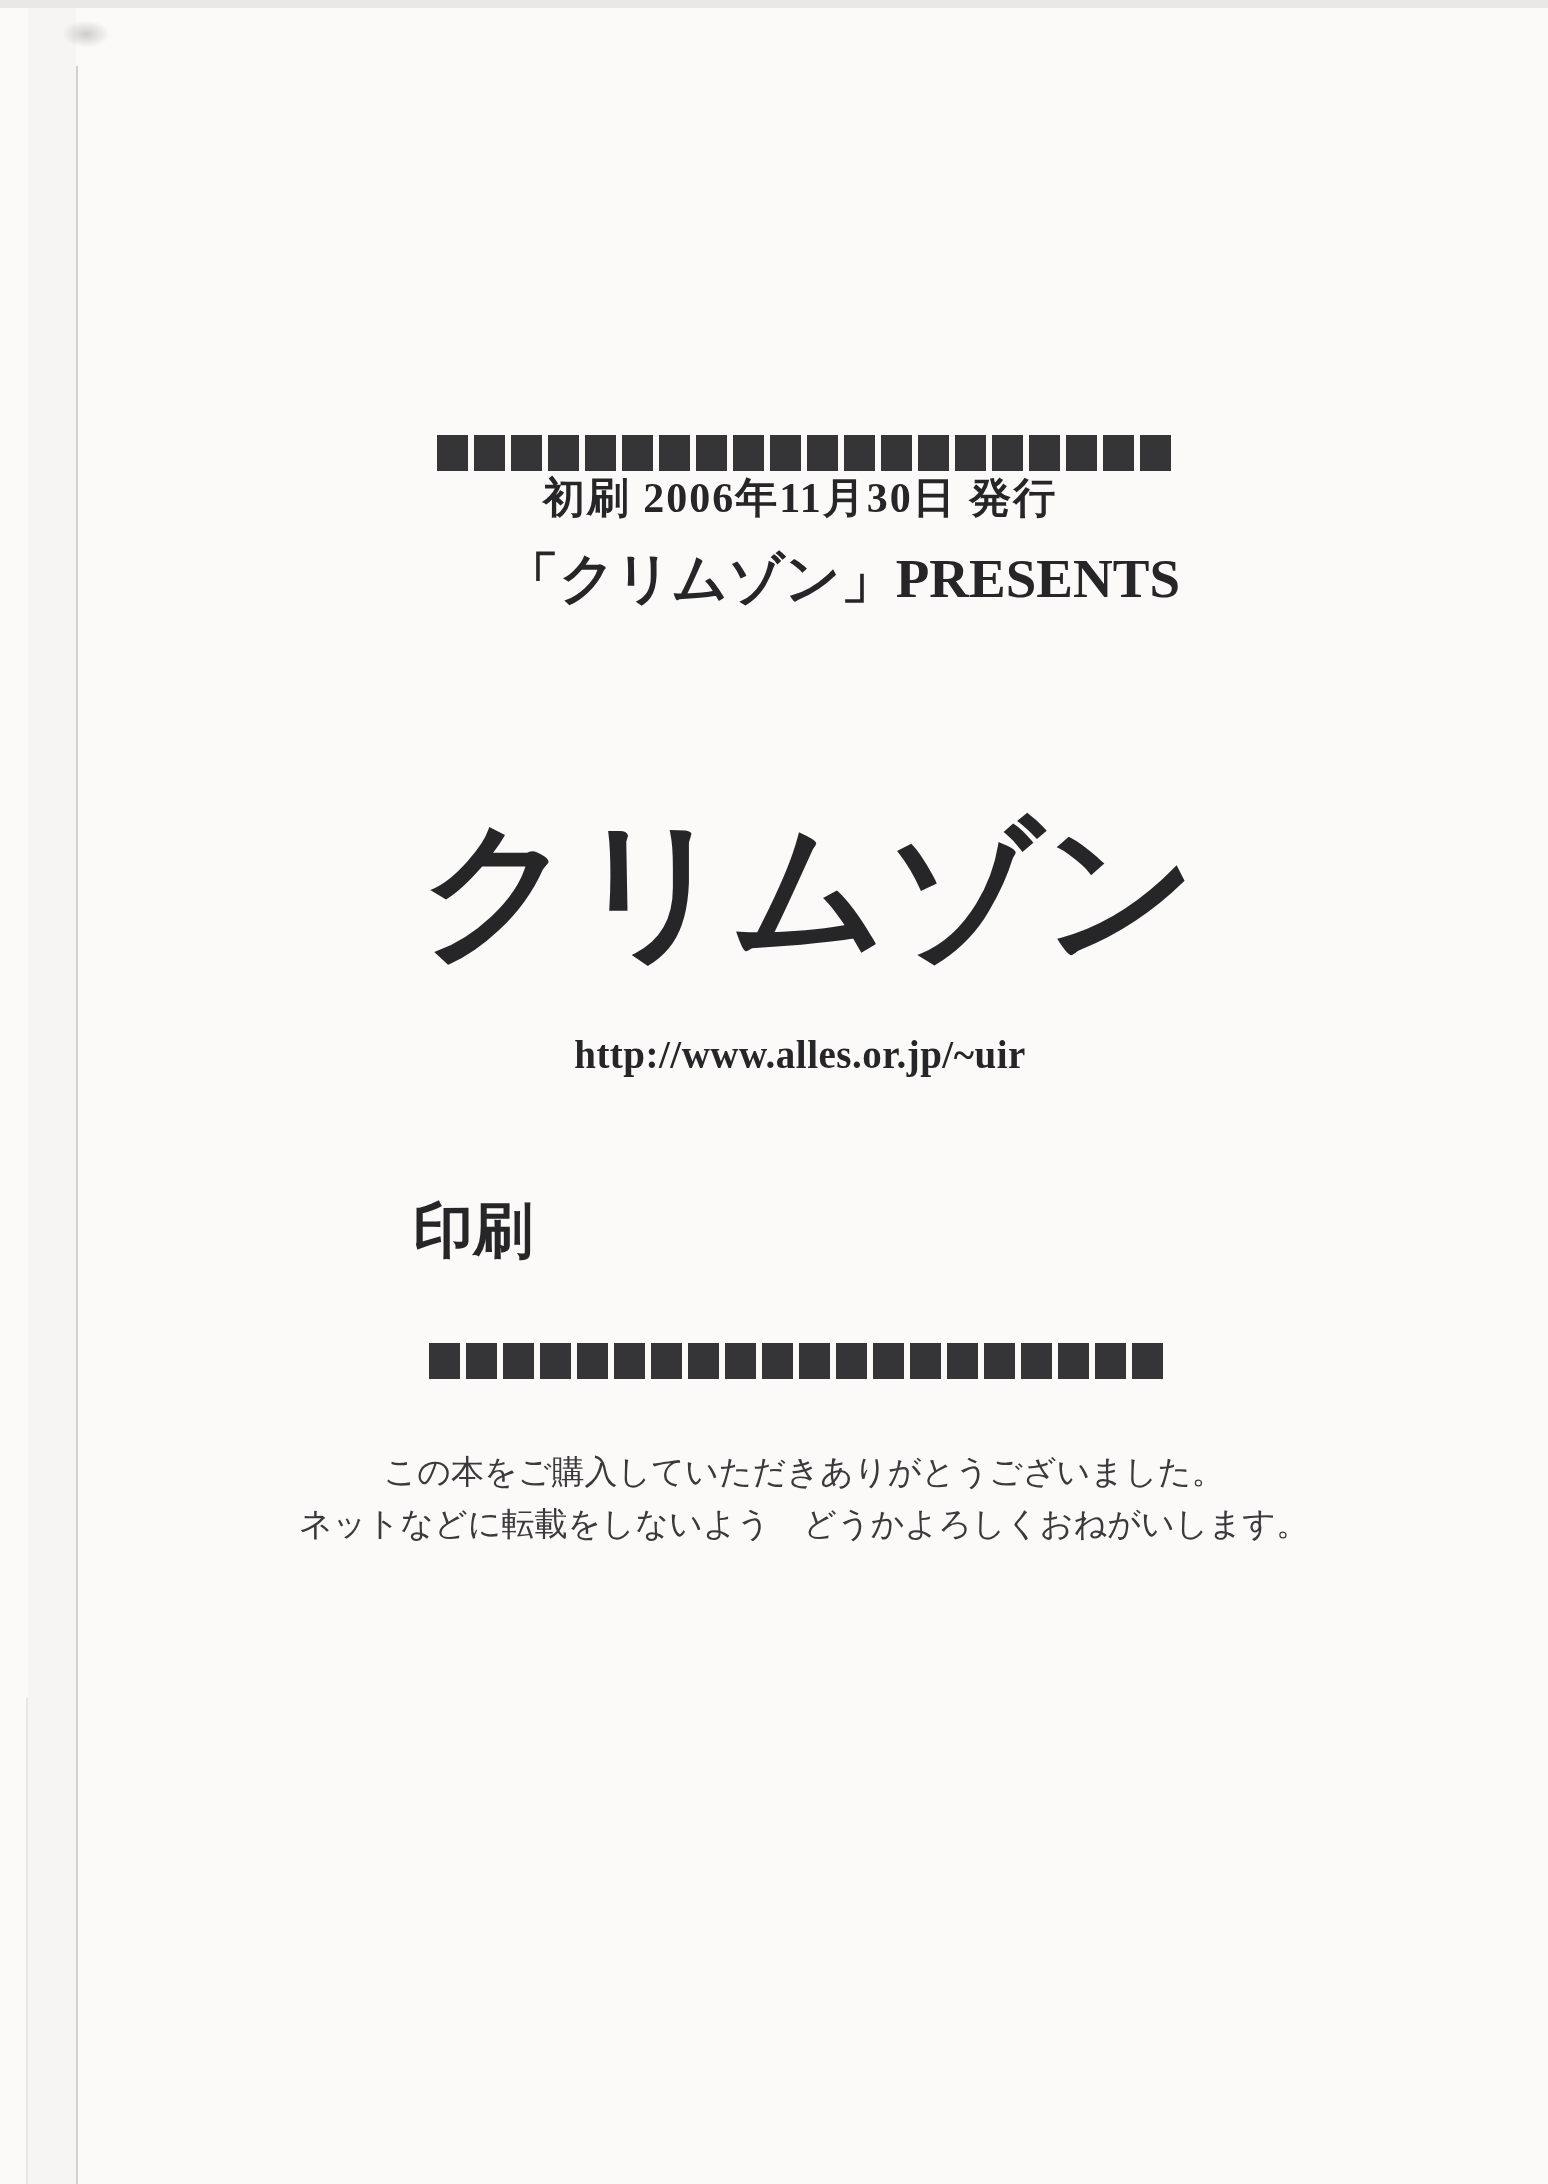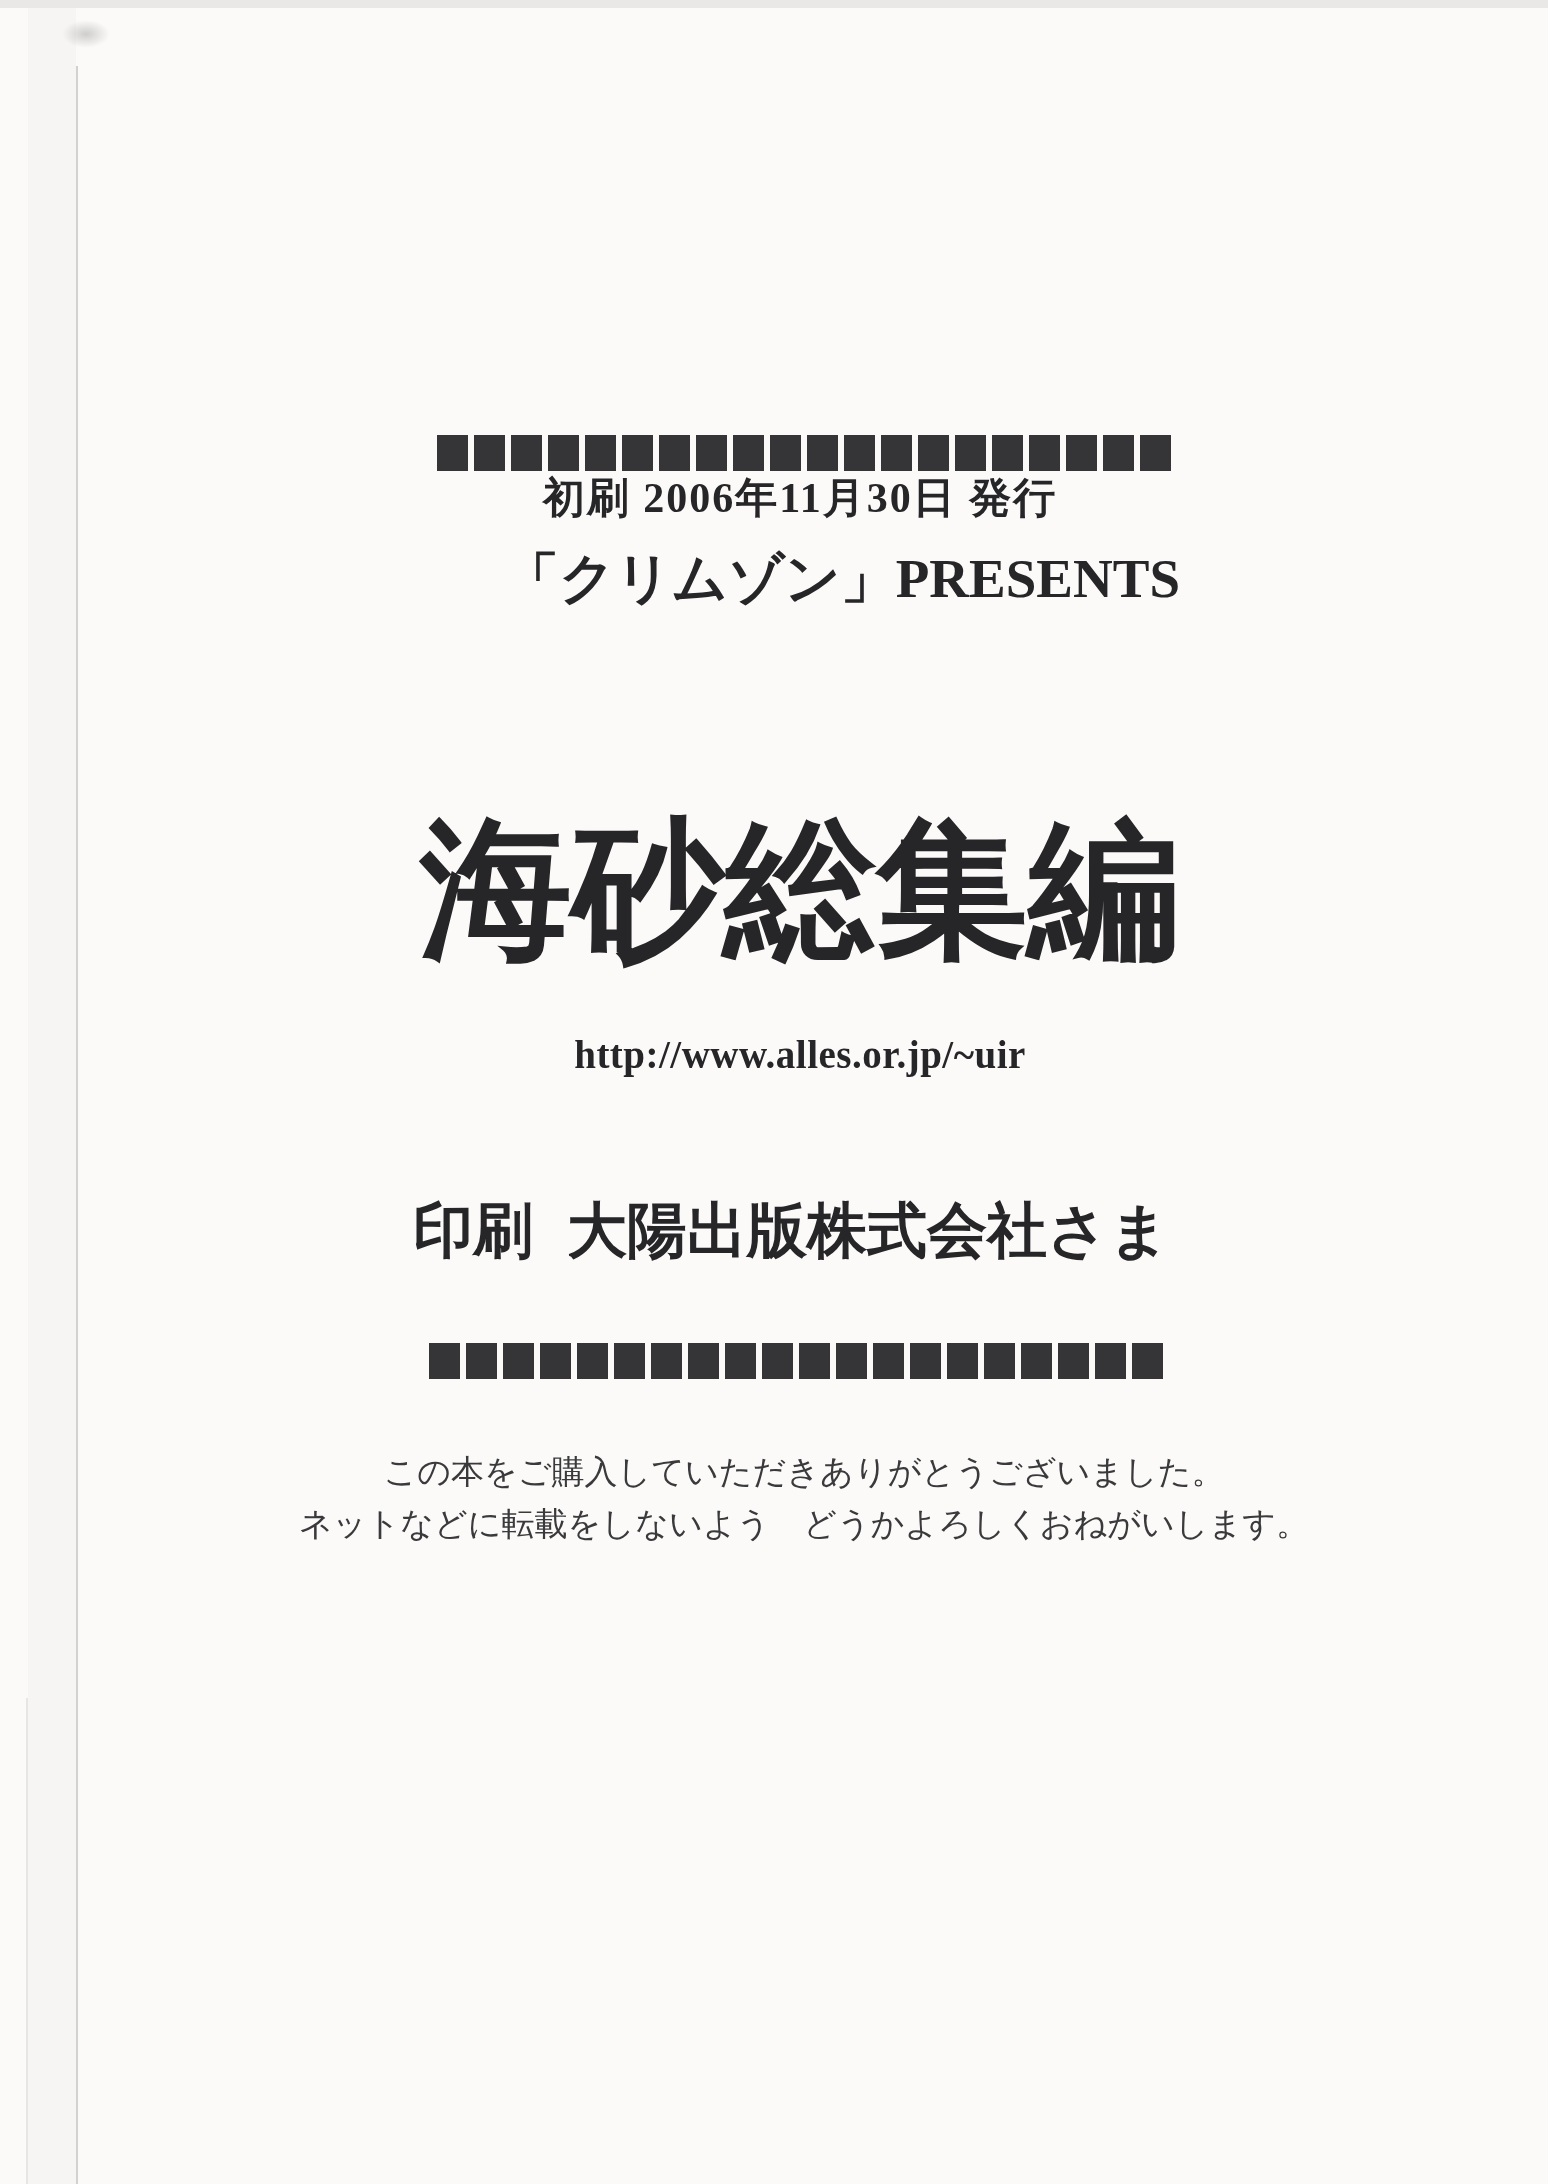--- a/index.html
+++ b/index.html
@@ -159,27 +159,26 @@
         <div class="sq"></div>
         <div class="sq"></div>
         <div class="sq"></div>
         <div class="sq"></div>
       </div>
 
     <div class="abs date-line">初刷 2006年11月30日 発行</div>
 
     <div class="abs presents-line">「クリムゾン」PRESENTS</div>
 
-    <div class="abs book-title">海砂総集編</div>
+    <div class="abs book-title">クリムゾン</div>
 
     <div class="abs url-line">http://www.alles.or.jp/~uir</div>
 
     <div class="abs printer-line">
       <span>印刷</span>
-      <span>大陽出版株式会社さま</span>
     </div>
 
     <div class="abs squares-row squares-bottom">
         <div class="sq"></div>
         <div class="sq"></div>
         <div class="sq"></div>
         <div class="sq"></div>
         <div class="sq"></div>
         <div class="sq"></div>
         <div class="sq"></div>

